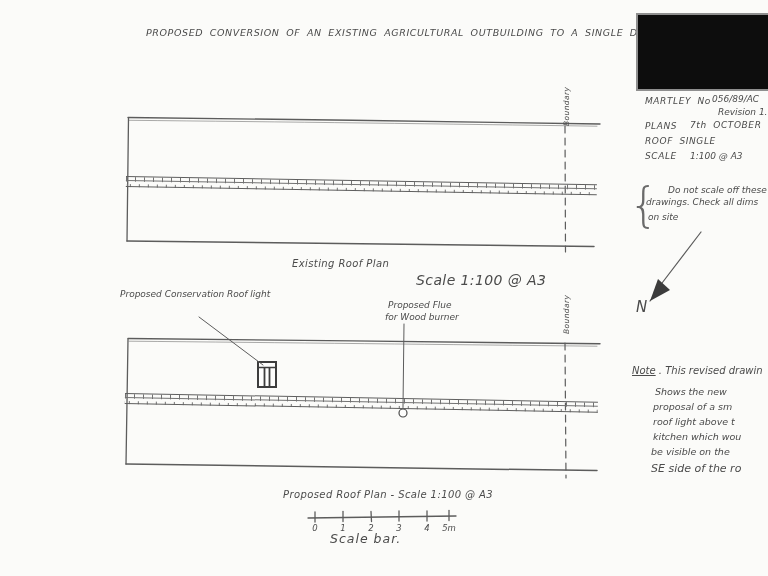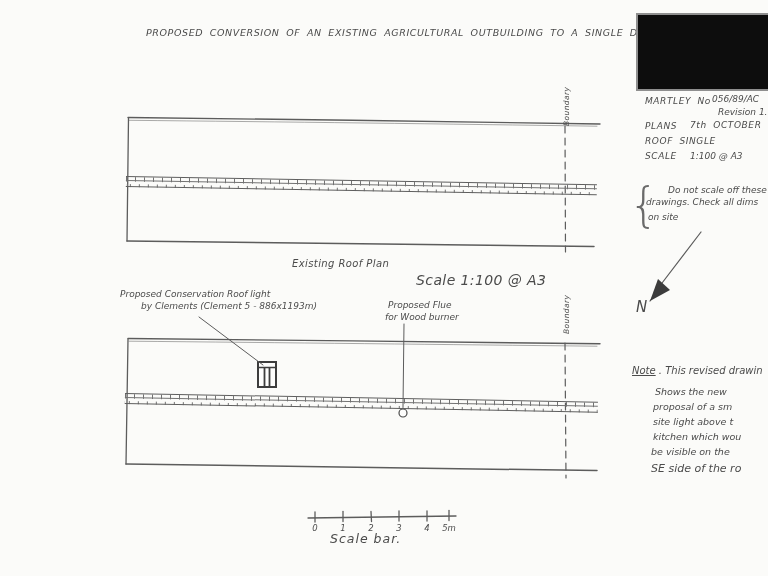--- a/index.html
+++ b/index.html
@@ -115,32 +115,32 @@
   <div class="hw txt" style="left:646px;top:197px;font-size:9px;">drawings. Check all dims</div>
   <div class="hw txt" style="left:648px;top:212px;font-size:9px;">on site</div>
 
   <div class="hw txt" style="left:636px;top:299px;font-size:15px;">N</div>
 
   <div class="hw boundary-label txt" style="left:546px;top:102px;">Boundary</div>
   <div class="hw txt" style="left:292px;top:258px;font-size:10px;letter-spacing:.4px;">Existing Roof Plan</div>
   <div class="hw txt" style="left:416px;top:272px;font-size:14px;letter-spacing:.4px;">Scale 1:100 @ A3</div>
 
   <div class="hw txt" style="left:120px;top:289px;font-size:9px;">Proposed Conservation Roof light</div>
-  <div class="hw txt" style="left:141px;top:301px;font-size:9px;">by Clements (Clement 5 - 886x1193m)</div>
   <div class="hw txt" style="left:388px;top:300px;font-size:9px;">Proposed Flue</div>
   <div class="hw txt" style="left:385px;top:312px;font-size:9px;">for Wood burner</div>
   <div class="hw boundary-label txt" style="left:546px;top:310px;">Boundary</div>
+  <div class="hw txt" style="left:283px;top:489px;font-size:10px;letter-spacing:.4px;">Proposed Roof Plan - Scale 1:100 @ A3</div>
 
   <div class="hw txt" style="left:632px;top:365px;font-size:10px;">
     <span class="note-label">Note</span>
     <span>. This revised drawin</span>
   </div>
   <div class="hw txt" style="left:655px;top:387px;font-size:9.5px;">Shows the new</div>
   <div class="hw txt" style="left:653px;top:402px;font-size:9.5px;">proposal of a sm</div>
-  <div class="hw txt" style="left:653px;top:417px;font-size:9.5px;">site light above t</div>
+  <div class="hw txt" style="left:653px;top:417px;font-size:9.5px;">roof light above t</div>
   <div class="hw txt" style="left:653px;top:432px;font-size:9.5px;">kitchen which wou</div>
   <div class="hw txt" style="left:651px;top:447px;font-size:9.5px;">be visible on the</div>
   <div class="hw txt" style="left:651px;top:463px;font-size:11px;">SE side of the ro</div>
 
   <span class="tick" style="left:306px;top:523px;">0</span>
   <span class="tick" style="left:334px;top:523px;">1</span>
   <span class="tick" style="left:362px;top:523px;">2</span>
   <span class="tick" style="left:390px;top:523px;">3</span>
   <span class="tick" style="left:418px;top:523px;">4</span>
   <span class="tick" style="left:440px;top:523px;">5m</span>

